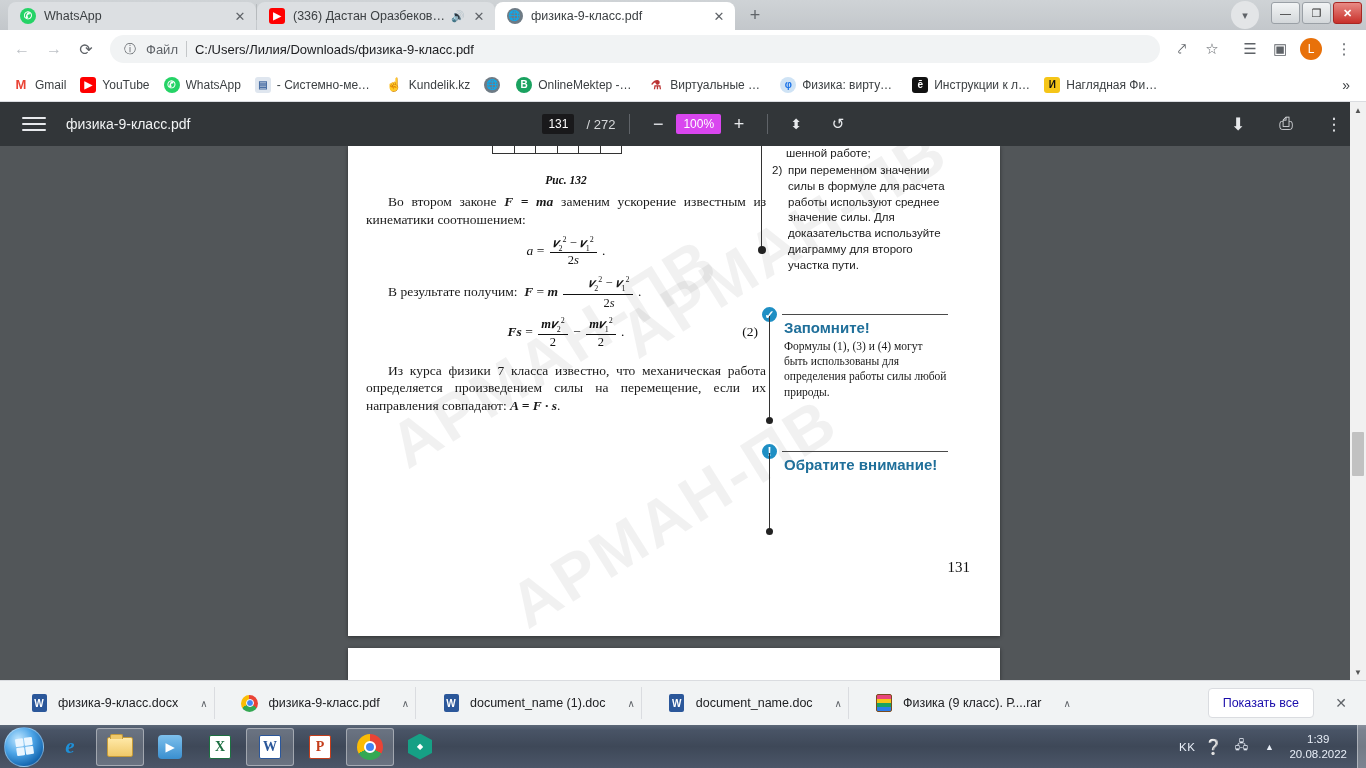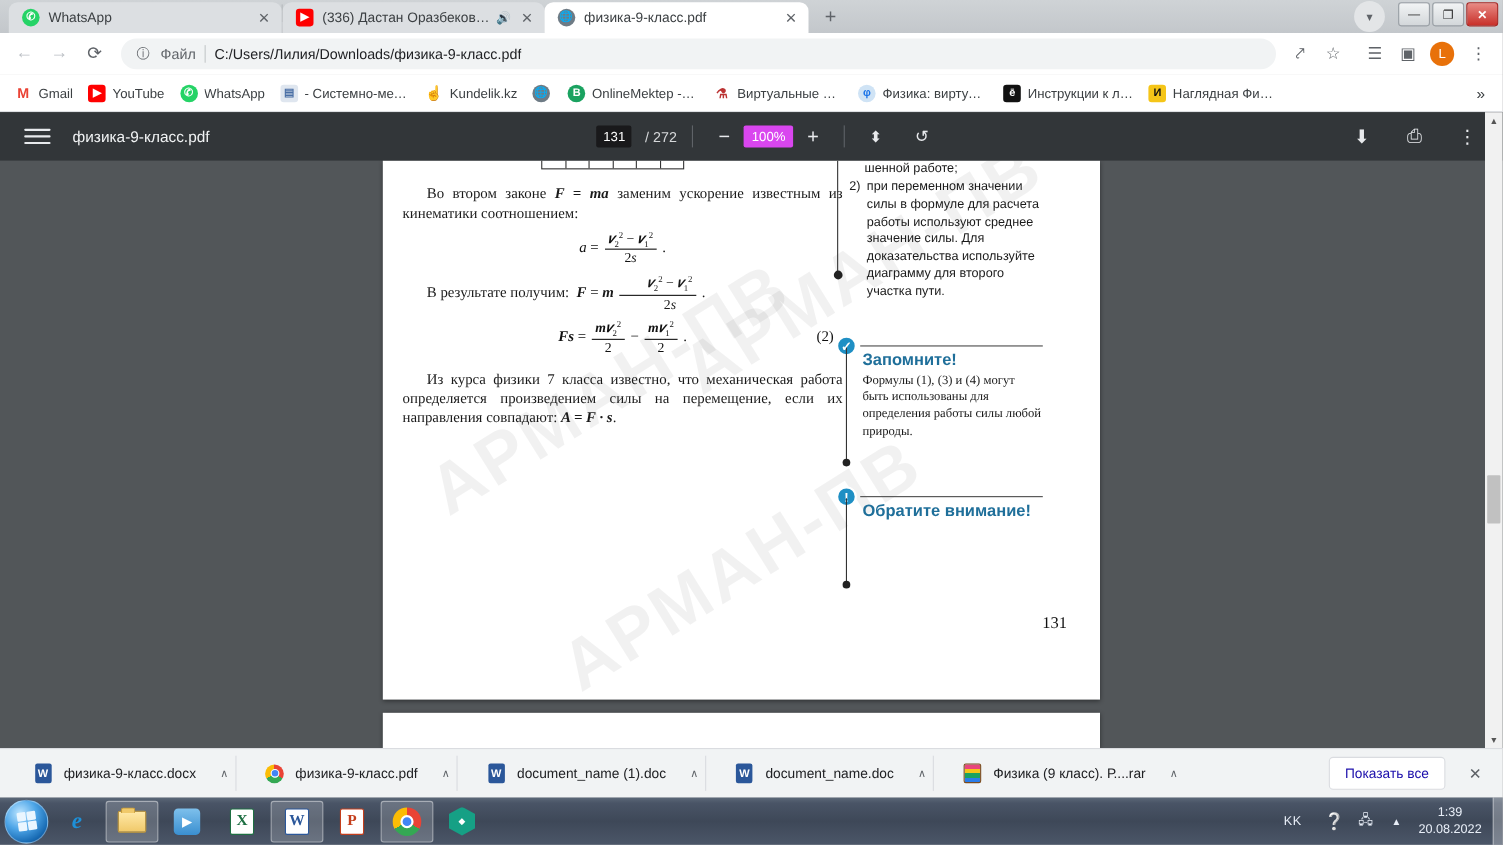--- a/index.html
+++ b/index.html
@@ -266,21 +266,21 @@
   }
   .orbflag { width:17px;height:17px; display:grid; grid-template-columns:1fr 1fr; grid-template-rows:1fr 1fr;
      gap:1.5px; transform: rotate(-8deg); }
   .orbflag i { background:#eaf6ff; border-radius:1px; display:block; }
   .tbitem {
     width:48px; height:38px; margin-left:2px;
     display:flex; align-items:center; justify-content:center;
   }
   .tbitem.open { background: rgba(255,255,255,.18); border:1px solid rgba(255,255,255,.4); border-radius:3px; }
   .tray { margin-left:auto; display:flex; align-items:center; color:#e8eef7; font-size:11.5px; }
-  .tray .kk { margin-right:16px; letter-spacing:.5px; }
+  .tray .kk { margin-right:4px; letter-spacing:.5px; }
   .trayicon { width:22px;height:22px;display:flex;align-items:center;justify-content:center; margin:0 3px; }
   .clock { text-align:center; line-height:1.25; margin:0 10px 0 6px; font-size:11.5px; }
   .showdesktop { width:9px; height:43px; background:rgba(255,255,255,.28); border-left:1px solid rgba(255,255,255,.4); }
 
   .icon-ie { color:#1e90d8; font-size:21px; font-weight:bold; font-style:italic; font-family:"Liberation Serif", serif; }
   .icon-folder { width:26px;height:20px;background:linear-gradient(#ffe9a8,#f0c96a);border:1px solid #c49a3a;border-radius:2px;position:relative; }
   .icon-folder::before { content:""; position:absolute; left:2px; top:-4px; width:11px;height:4px;background:#f0c96a;border:1px solid #c49a3a;border-bottom:none;border-radius:2px 2px 0 0;}
   .icon-wmp { width:24px;height:24px;border-radius:4px;background:linear-gradient(#7ec0ec,#3a8fd0);display:flex;align-items:center;justify-content:center;color:#fff;font-size:12px; }
   .icon-xl { width:22px;height:24px;background:#fff;border:1px solid #1d6f42;border-radius:2px;color:#1d6f42;font-weight:bold;font-size:14px;display:flex;align-items:center;justify-content:center;font-family:"Liberation Serif",serif; }
   .icon-wd { width:22px;height:24px;background:#fff;border:1px solid #2b579a;border-radius:2px;color:#2b579a;font-weight:bold;font-size:14px;display:flex;align-items:center;justify-content:center;font-family:"Liberation Serif",serif; }
@@ -457,20 +457,21 @@
         <div style="position:relative;height:14px;">
           <div class="fig-grid">
               <i></i>
               <i></i>
               <i></i>
               <i></i>
               <i></i>
               <i></i>
             </div>
         </div>
+        <div class="rispodpis" style="margin-top:14px;">Рис. 132</div>
 
 
         <div class="bodytext indent">
           <span>Во втором законе </span><span class="it">F = ma</span><span> заменим ускорение известным из кинематики соотношением:</span>
         </div>
 
         <div class="formula" style="margin-top:6px;">
           <span class="itn">a</span> =
           <span class="frac">
             <span class="num"><b class="it">𝑣</b><sub class="s">2</sub><sup class="s">2</sup> − <b class="it">𝑣</b><sub class="s">1</sub><sup class="s">2</sup></span>

